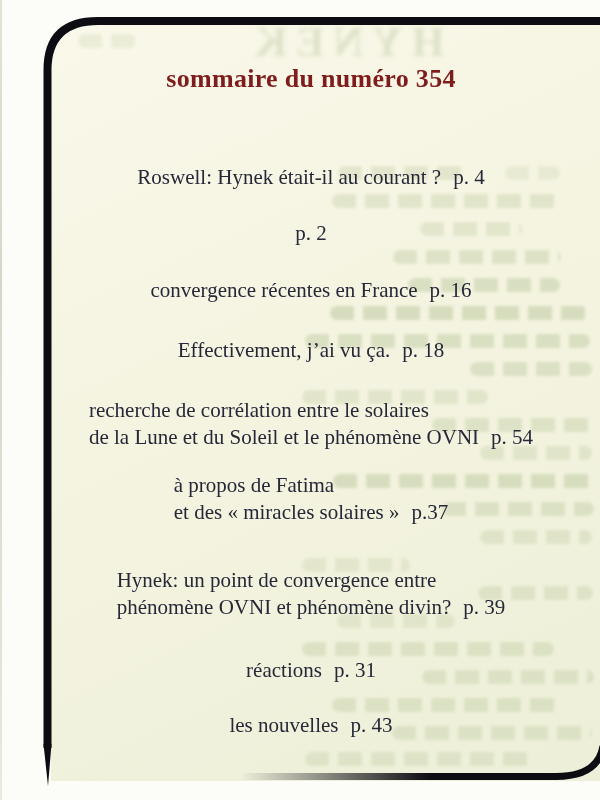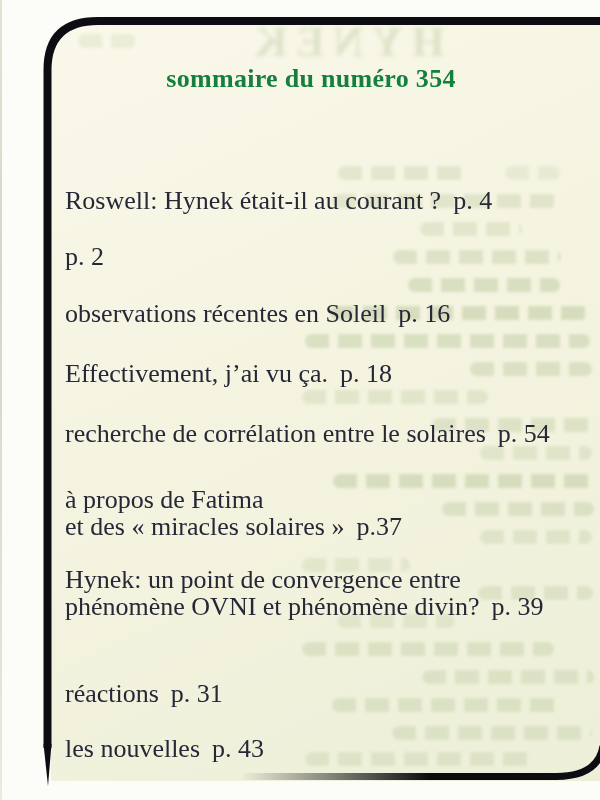--- a/index.html
+++ b/index.html
@@ -36,31 +36,31 @@
   }
   .ghost-layer{position:absolute;left:0;top:0;width:600px;height:800px;pointer-events:none;}
   .ghost-row{
     position:absolute;height:14px;border-radius:7px;
     background:repeating-linear-gradient(90deg, var(--ghost) 0 24px, rgba(0,0,0,0) 24px 33px);
     filter:blur(1.5px);
   }
   .toc-title{
     position:absolute;top:63px;left:65px;width:492px;
     text-align:center;font-weight:bold;font-size:26px;line-height:32px;
-    color:#15803d;letter-spacing:.3px;
+    color:#7f1d1d;letter-spacing:.3px;
   }
   .toc-list{position:absolute;left:0;top:0;width:600px;height:800px;}
   .entry{
     position:absolute;left:65px;width:492px;
-    display:flex;justify-content:flex-start;align-items:flex-end;column-gap:12px;
-    font-size:26px;line-height:26.5px;color:var(--ink);
+    display:flex;justify-content:center;align-items:flex-end;column-gap:12px;
+    font-size:21px;line-height:26.5px;color:var(--ink);
   }
-  .entry .pg{white-space:nowrap;margin-top:24px;}
+  .entry .pg{white-space:nowrap;}
   .e1{top:164px}.e2{top:220px}.e3{top:277px}.e4{top:337px}
-  .e5{top:397px}.e6{top:487px}.e7{top:567px}.e8{top:657px}.e9{top:712px}
+  .e5{top:397px}.e6{top:472px}.e7{top:567px}.e8{top:657px}.e9{top:712px}
 </style>
 </head>
 <body>
 
 <div class="stage">
 
   <div class="scan-edge"></div>
 
   <div class="paper"></div>
 
@@ -115,35 +115,36 @@
       </span>
       <span class="pg">p. 4</span>
     </div>
 
     <div class="entry e2">
       <span class="pg">p. 2</span>
     </div>
 
     <div class="entry e3">
       <span class="lines">
-        <span>observations récentes en Soleil</span>
+        <span>convergence récentes en France</span>
       </span>
       <span class="pg">p. 16</span>
     </div>
 
     <div class="entry e4">
       <span class="lines">
         <span>Effectivement, j’ai vu ça.</span>
       </span>
       <span class="pg">p. 18</span>
     </div>
 
     <div class="entry e5">
       <span class="lines">
         <span style="display:block">recherche de corrélation entre le solaires</span>
+        <span style="display:block">de la Lune et du Soleil et le phénomène OVNI</span>
       </span>
       <span class="pg">p. 54</span>
     </div>
 
     <div class="entry e6">
       <span class="lines">
         <span style="display:block">à propos de Fatima</span>
         <span style="display:block">et des « miracles solaires »</span>
       </span>
       <span class="pg">p.37</span>

